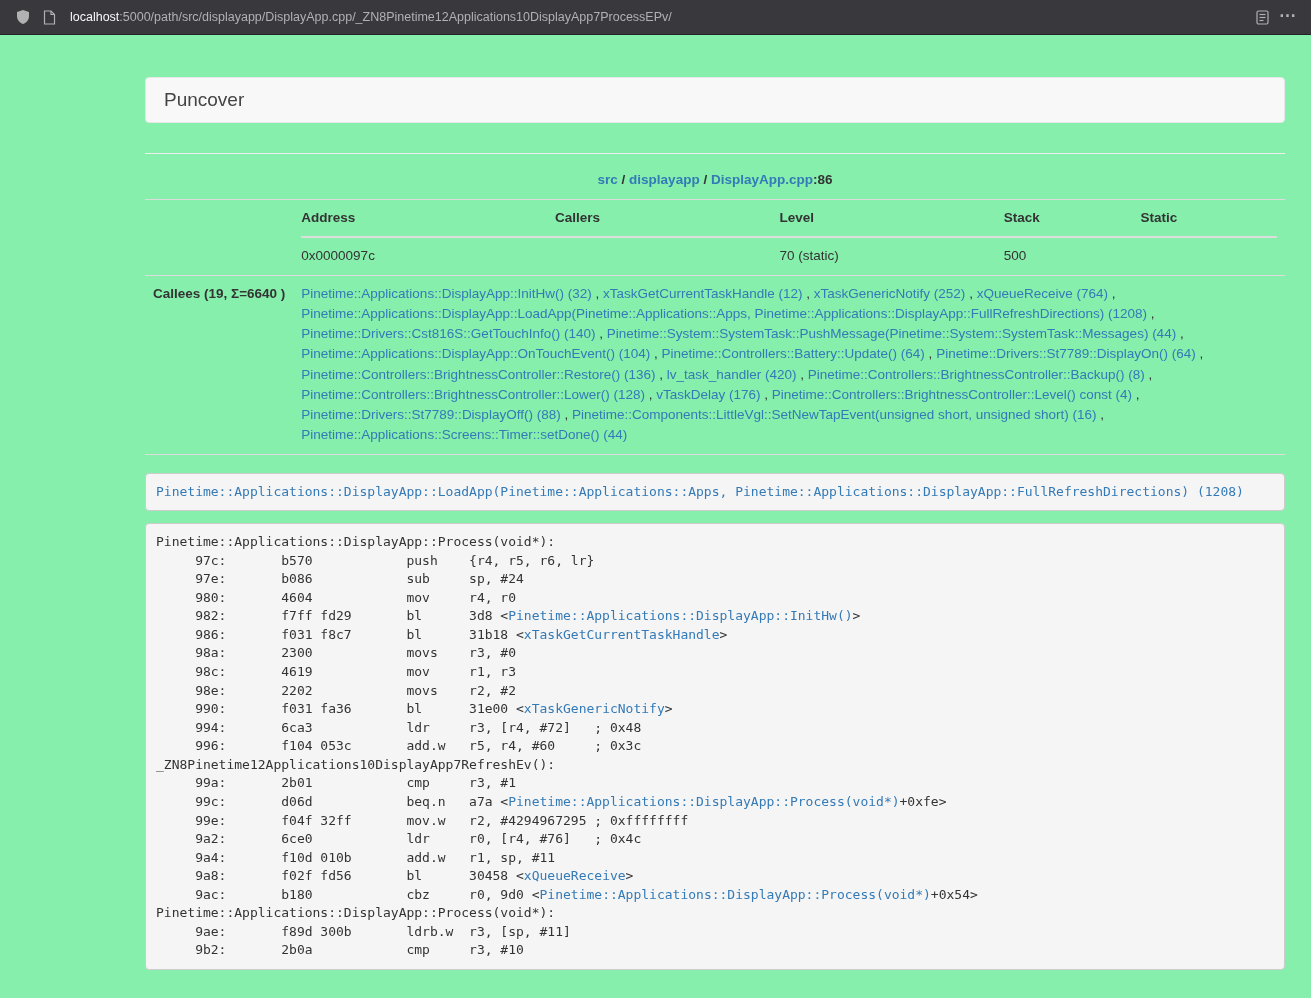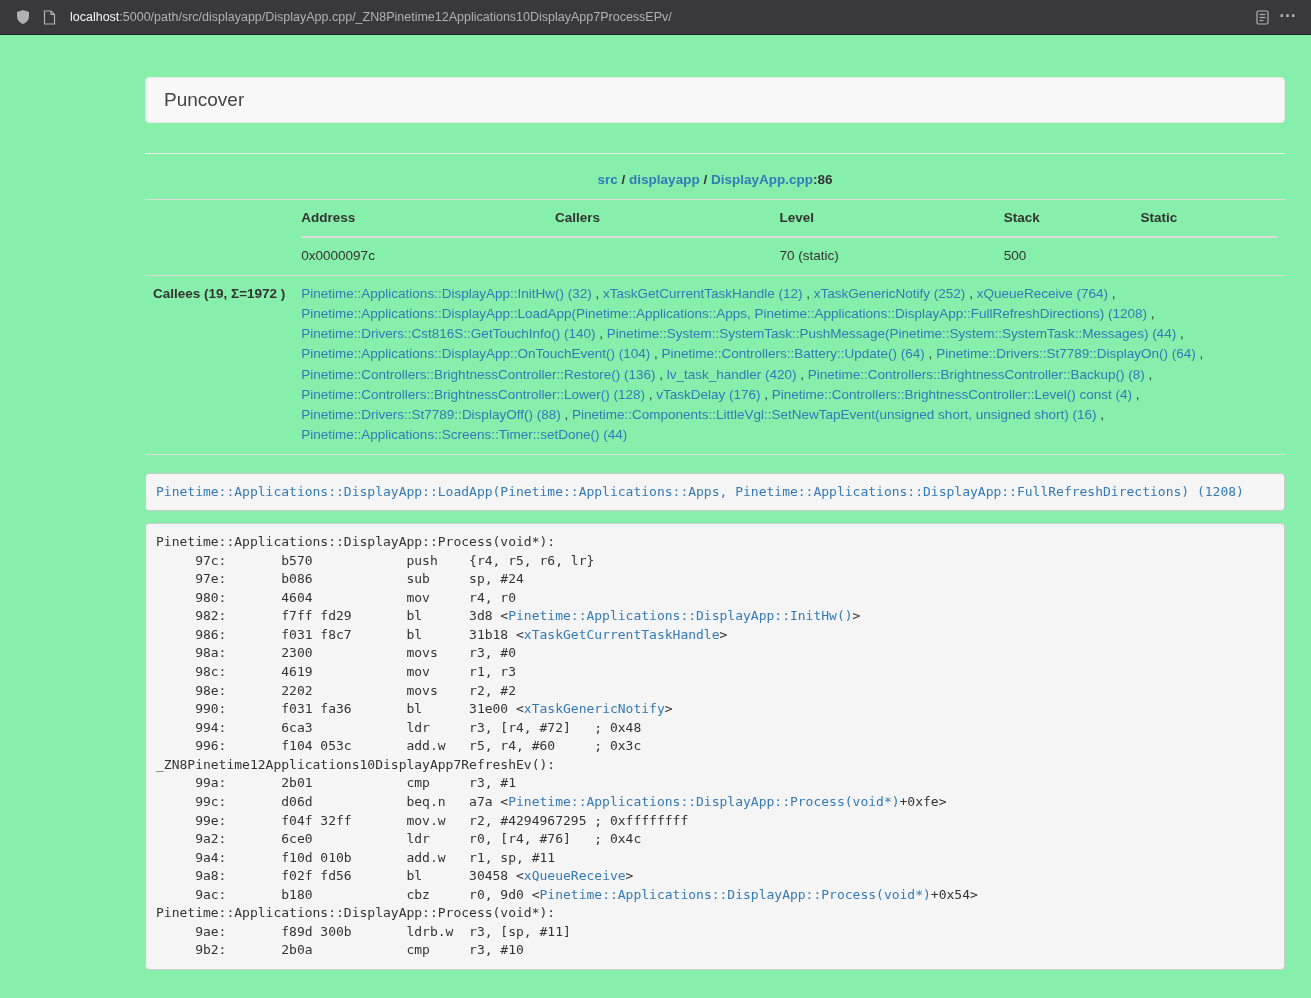--- a/index.html
+++ b/index.html
@@ -120,21 +120,21 @@
                     <td></td>
                     <td>70 (static)</td>
                     <td>500</td>
                     <td></td>
                   </tr>
                 </tbody>
               </table>
             </td>
           </tr>
           <tr>
-            <th class="row-label">Callees (19, Σ=1972 )</th>
+            <th class="row-label">Callees (19, Σ=6640 )</th>
             <td><a class="link">Pinetime::Applications::DisplayApp::InitHw() (32)</a> , <a class="link">xTaskGetCurrentTaskHandle (12)</a> , <a class="link">xTaskGenericNotify (252)</a> , <a class="link">xQueueReceive (764)</a> , <a class="link">Pinetime::Applications::DisplayApp::LoadApp(Pinetime::Applications::Apps, Pinetime::Applications::DisplayApp::FullRefreshDirections) (1208)</a> , <a class="link">Pinetime::Drivers::Cst816S::GetTouchInfo() (140)</a> , <a class="link">Pinetime::System::SystemTask::PushMessage(Pinetime::System::SystemTask::Messages) (44)</a> , <a class="link">Pinetime::Applications::DisplayApp::OnTouchEvent() (104)</a> , <a class="link">Pinetime::Controllers::Battery::Update() (64)</a> , <a class="link">Pinetime::Drivers::St7789::DisplayOn() (64)</a> , <a class="link">Pinetime::Controllers::BrightnessController::Restore() (136)</a> , <a class="link">lv_task_handler (420)</a> , <a class="link">Pinetime::Controllers::BrightnessController::Backup() (8)</a> , <a class="link">Pinetime::Controllers::BrightnessController::Lower() (128)</a> , <a class="link">vTaskDelay (176)</a> , <a class="link">Pinetime::Controllers::BrightnessController::Level() const (4)</a> , <a class="link">Pinetime::Drivers::St7789::DisplayOff() (88)</a> , <a class="link">Pinetime::Components::LittleVgl::SetNewTapEvent(unsigned short, unsigned short) (16)</a> , <a class="link">Pinetime::Applications::Screens::Timer::setDone() (44)</a></td>
           </tr>
         </tbody>
       </table>
 
       <pre class="codebox single"><a class="link">Pinetime::Applications::DisplayApp::LoadApp(Pinetime::Applications::Apps, Pinetime::Applications::DisplayApp::FullRefreshDirections) (1208)</a></pre>
 
       <pre class="codebox">Pinetime::Applications::DisplayApp::Process(void*):
      97c:       b570            push    {r4, r5, r6, lr}
      97e:       b086            sub     sp, #24

